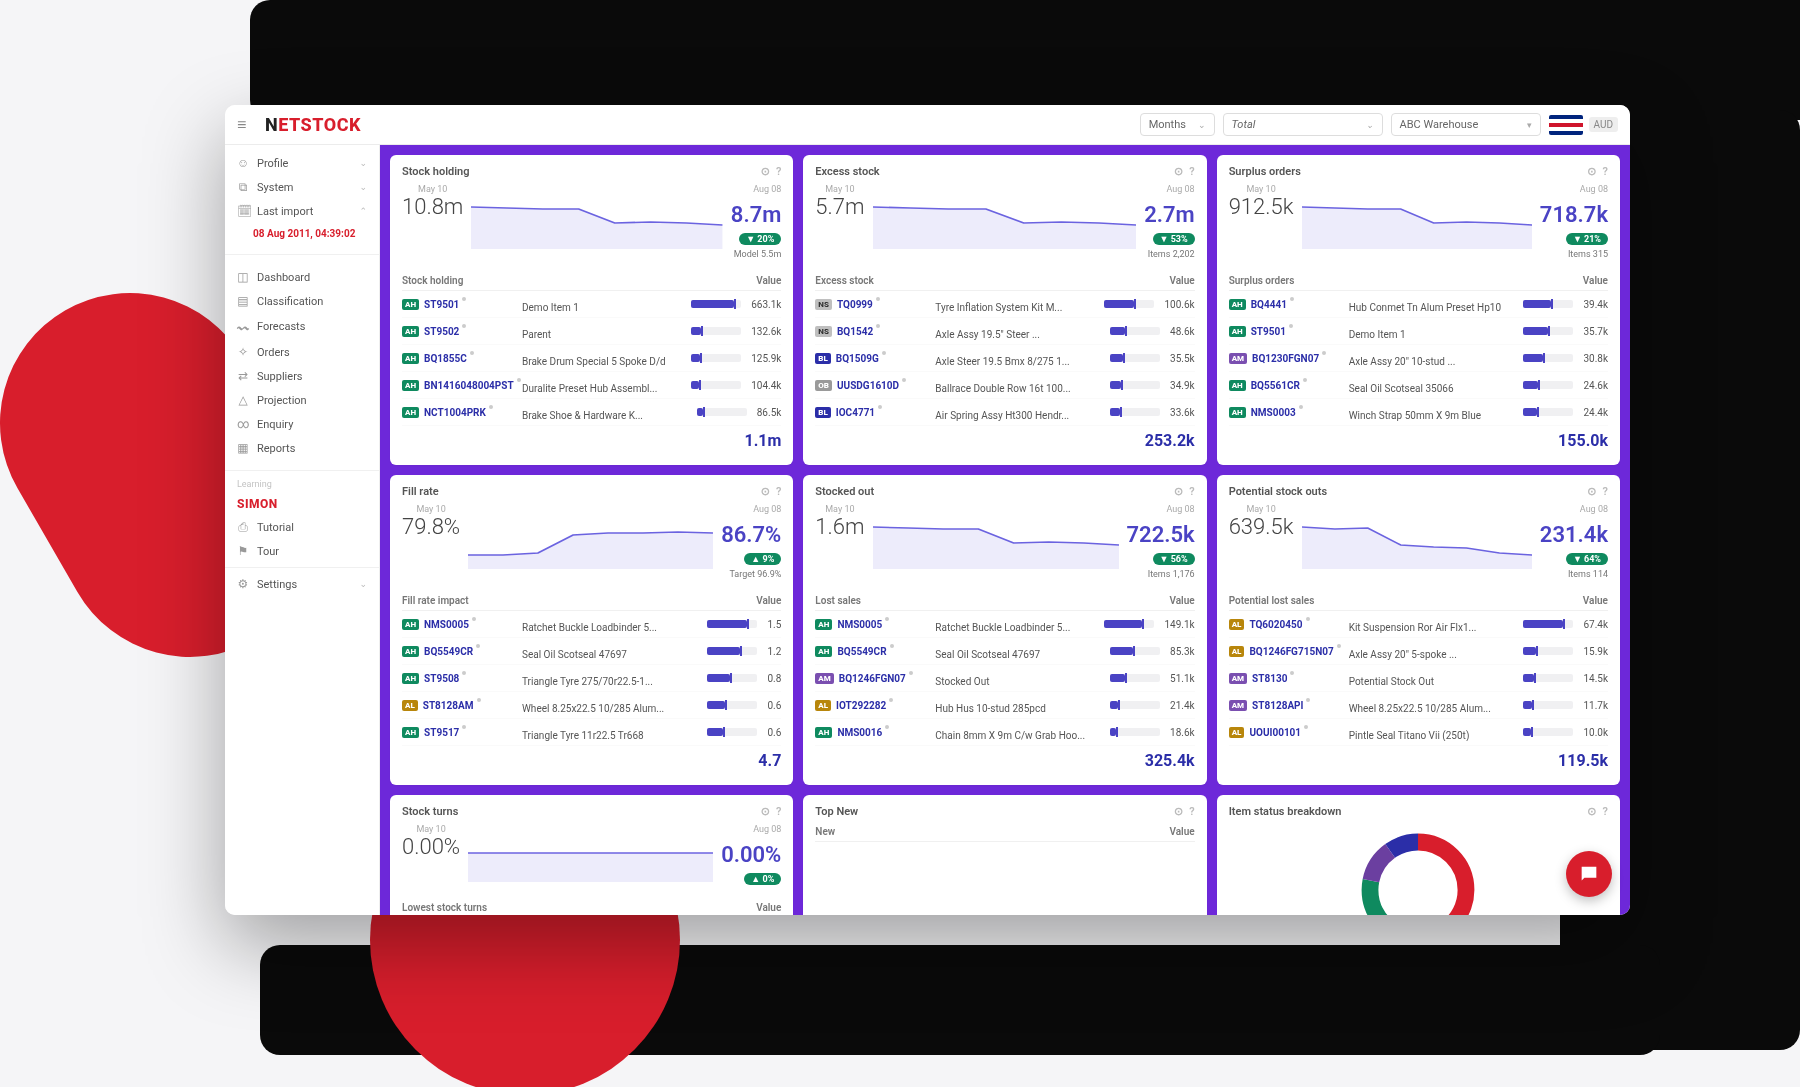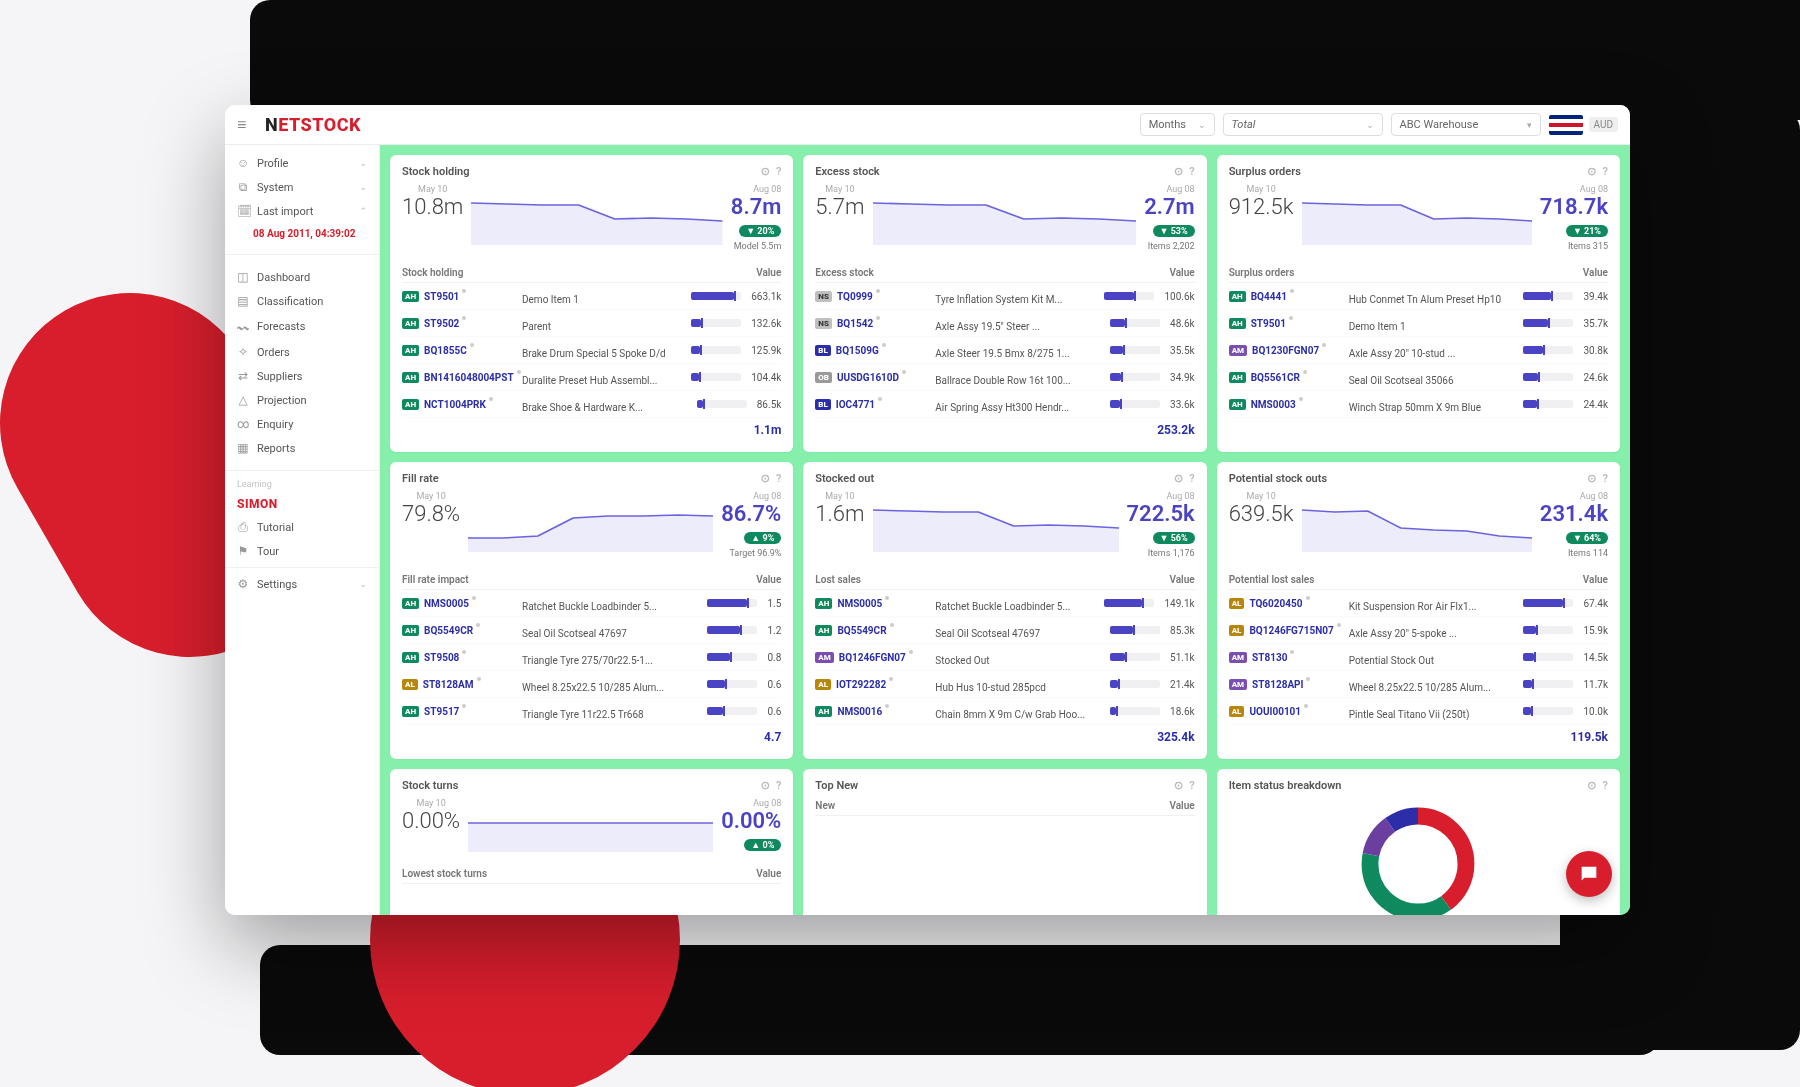--- a/index.html
+++ b/index.html
@@ -30,30 +30,30 @@
   .sidebar { width:155px; background:#fff; border-right:1px solid #eee; font-size:11px; color:#555; overflow:hidden;}
   .side-group { padding:6px 0;}
   .side-item { display:flex; align-items:center; padding:5px 12px; gap:8px; cursor:pointer;}
   .side-item .chev { margin-left:auto; color:#bbb; font-size:9px;}
   .side-item.timestamp { color:#d81e2c; font-weight:700; font-size:10px; padding-left:28px;}
   .side-divider { border-top:1px solid #f0f0f0; margin:4px 0;}
   .side-label { font-size:9px; color:#c3c3c3; padding:4px 12px;}
   .simon { font-weight:800; color:#d81e2c; letter-spacing:.5px; padding:4px 12px; font-size:12px;}
   .ic { width:12px; text-align:center; color:#999; font-size:12px;}
 
-  .main { flex:1; padding:10px; overflow:auto; background:#86efac;}
+  .main { flex:1; padding:10px; overflow:auto; background:#6d28d9;}
   .grid { display:grid; grid-template-columns:repeat(3,1fr); gap:10px;}
   .card { background:#fff; border-radius:6px; box-shadow:0 1px 2px rgba(0,0,0,.04);}
   .card-top { display:flex; align-items:center; padding:10px 12px 2px 12px; font-size:11px; color:#555; font-weight:600;}
   .card-top .right { margin-left:auto; display:flex; gap:6px; color:#bbb;}
   .metric-row { display:flex; align-items:flex-start; padding:4px 12px 10px 12px; gap:8px;}
   .metric-col { text-align:center;}
   .metric-date { font-size:9px; color:#aaa;}
   .metric-val { font-size:22px; font-weight:300; color:#444;}
-  .metric-val.accent { color:#4a43c4; font-weight:600;}
+  .metric-val.accent { color:#4a43c4; font-weight:600;margin-top:8px;}
   .trend { display:inline-block; background:#0f8a5f; color:#fff; font-size:9px; border-radius:9px; padding:1px 7px; margin-top:4px; font-weight:700;}
   .subnote { font-size:9px; color:#777; margin-top:3px;}
   .spark { flex:1; height:54px; align-self:center;}
   .spark svg { width:100%; height:100%;}
   .spark path.line { stroke:#6b63e0; stroke-width:1.6; fill:none;}
   .spark path.area { fill:#edecfb;}
 
   .table { padding:2px 12px 10px 12px;}
   .thead { display:flex; font-size:10px; color:#777; font-weight:600; padding:4px 0; border-bottom:1px solid #f0f0f0;}
   .thead .c1{flex:0 0 120px;} .thead .c2{flex:1;} .thead .c3{flex:0 0 70px; text-align:right;}
@@ -62,21 +62,21 @@
   .trow .c2{flex:1; color:#555; white-space:nowrap; overflow:hidden; text-overflow:ellipsis;margin-top:7px;}
   .trow .c3{flex:0 0 70px; text-align:right; color:#555; display:flex; align-items:center; justify-content:flex-end; gap:10px;}
   .tag { font-size:8px; font-weight:800; color:#fff; border-radius:2px; padding:1px 3px;}
   .tag.AH { background:#0f8a5f;} .tag.NS{background:#bfbfbf;color:#333;} .tag.BL{background:#2b2ea8;}
   .tag.OB{background:#9a9a9a;} .tag.AM{background:#7a4fb0;} .tag.AL{background:#b8860b;}
   .sku { color:#2b2ea8; font-weight:700;text-align:center;}
   .dot { width:4px; height:4px; border-radius:50%; background:#ccc; position:relative; top:-5px; margin-left:-2px;}
   .mini { width:50px; height:8px; background:#f0f0f2; border-radius:2px; position:relative;}
   .mini b { position:absolute; left:0; top:0; bottom:0; background:#4a43c4; border-radius:2px;}
   .mini i { position:absolute; top:-1px; width:2px; height:10px; background:#4a43c4;}
-  .tfoot { text-align:right; font-size:12px; color:#2b2ea8; font-weight:700; padding:5px 0;}
+  .tfoot { text-align:right; font-size:16px; color:#2b2ea8; font-weight:700; padding:5px 0;}
 
   .donut { width:120px; height:120px; margin:10px auto;}
   .donut svg{width:100%;height:100%;}
 
   .chat-bubble { position:absolute; right:18px; bottom:18px; width:46px; height:46px; background:#d81e2c; border-radius:50%; display:flex; align-items:center; justify-content:center; box-shadow:0 4px 12px rgba(0,0,0,.25);}
   .chat-bubble svg{width:22px;height:22px;fill:#fff;}
 </style>
 </head>
 <body>
 
@@ -484,20 +484,21 @@
                 </span>
                 <span class="c2">Winch Strap 50mm X 9m Blue</span>
                 <span class="c3">
                   <span class="mini">
                     <b style="width:28%"></b>
                     <i style="left:28%"></i>
                   </span>
                   <span>24.4k</span>
                 </span>
               </div>
+              <div class="tfoot">155.0k</div>
             </div>
           </div>
           <div class="card">
             <div class="card-top">
               <span>Fill rate</span>
               <span class="right">
                 <span>⊙</span>
                 <span>?</span>
               </span>
             </div>

